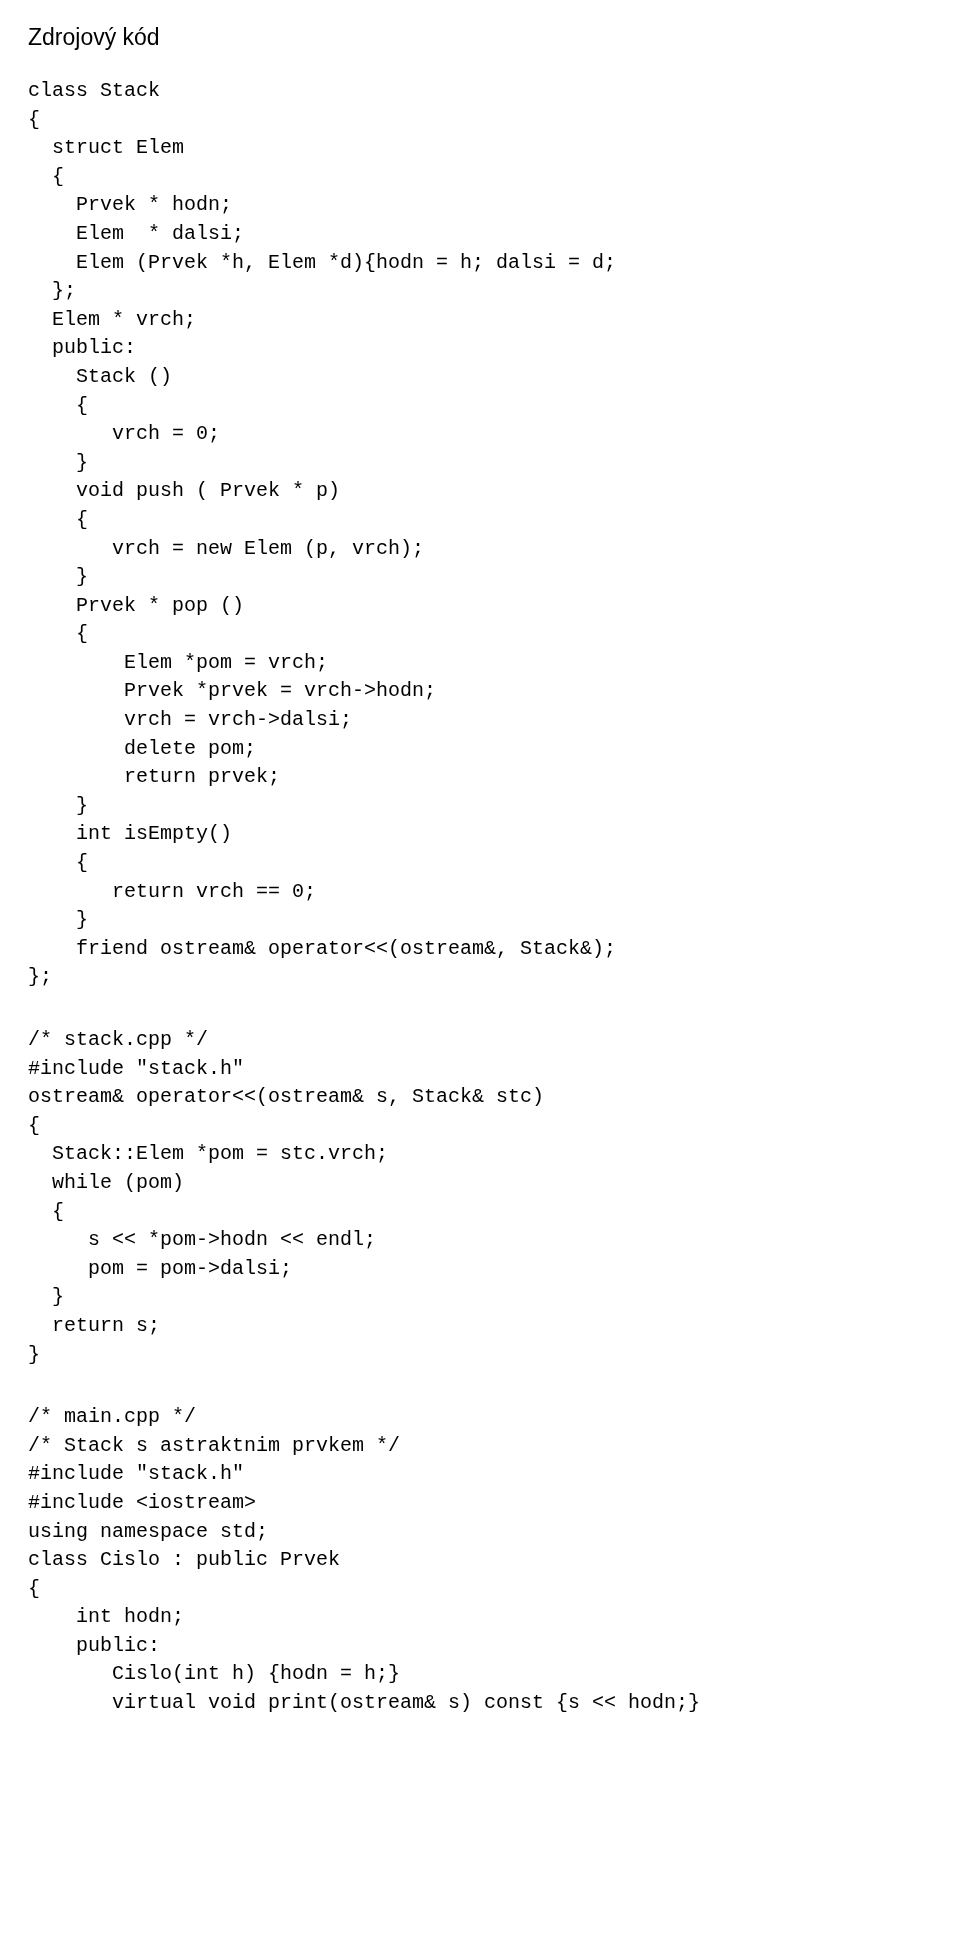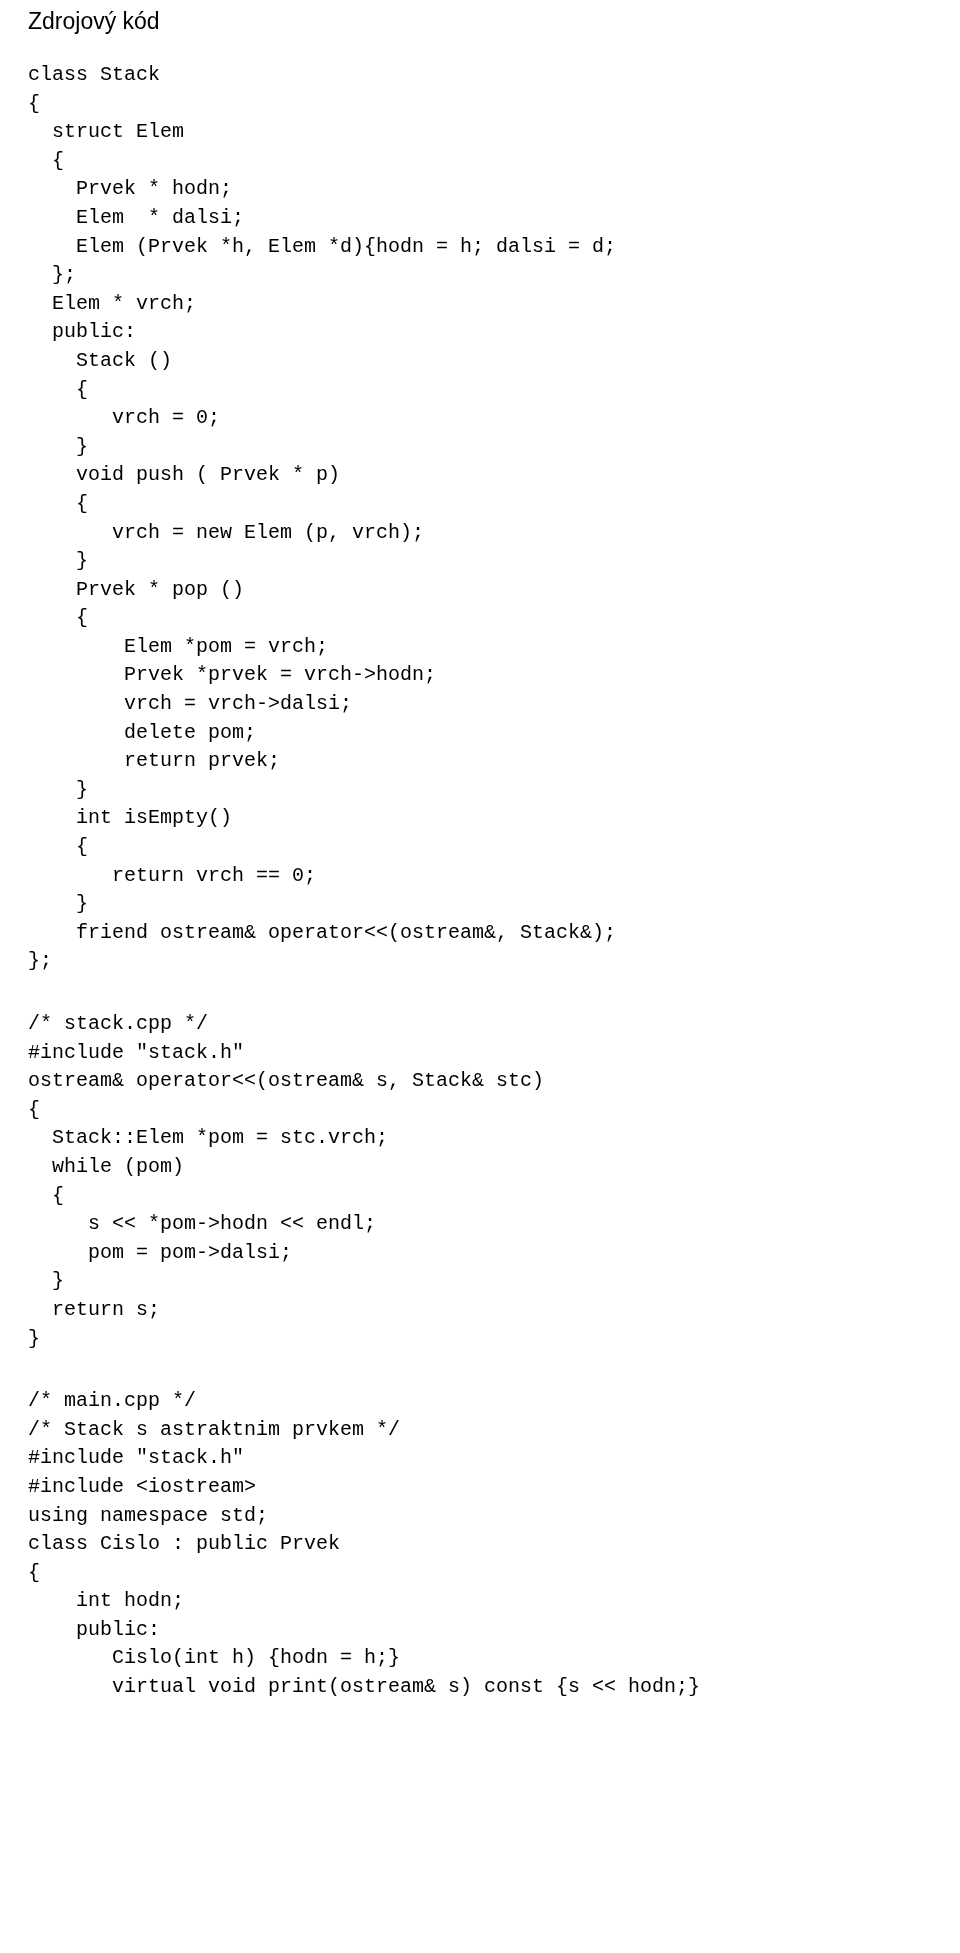--- a/index.html
+++ b/index.html
@@ -3,21 +3,21 @@
 <meta charset="utf-8">
 <style>
   body {
     margin: 0;
     padding: 0;
     background: #ffffff;
     width: 960px;
     font-family: "Times New Roman", Times, serif;
   }
   .page {
-    padding: 8px 28px 40px 28px;
+    padding: 24px 28px 40px 28px;
   }
   .heading {
     font-family: Arial, Helvetica, sans-serif;
     font-size: 23px;
     font-weight: normal;
     color: #000;
     margin: 0 0 26px 0;
   }
   pre.code {
     font-family: "Courier New", Courier, monospace;

